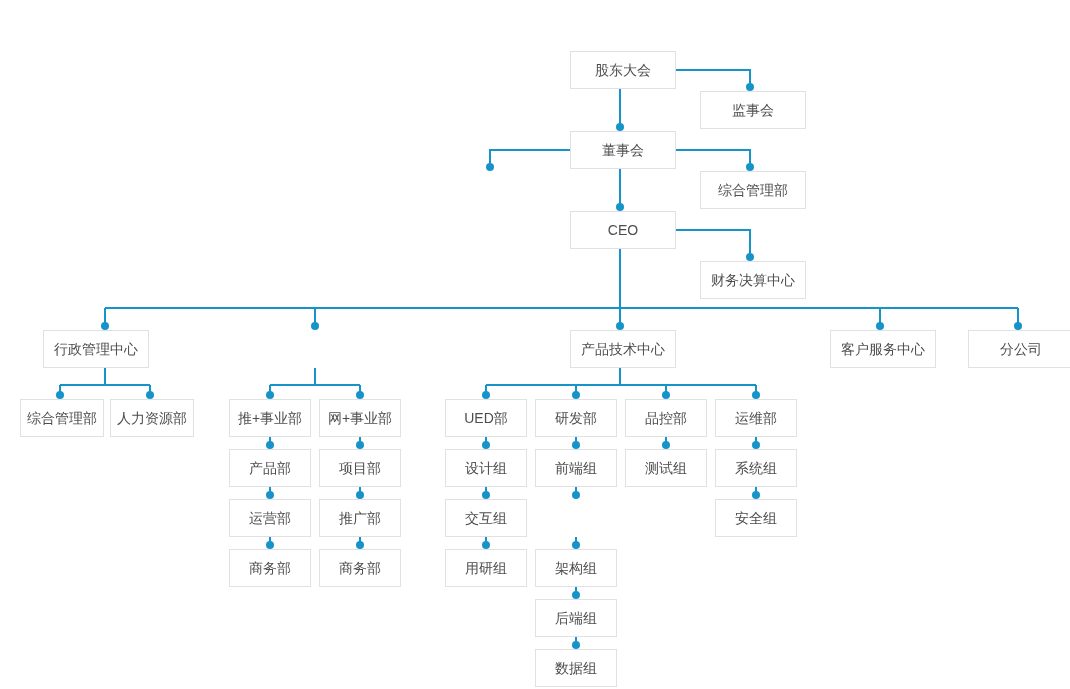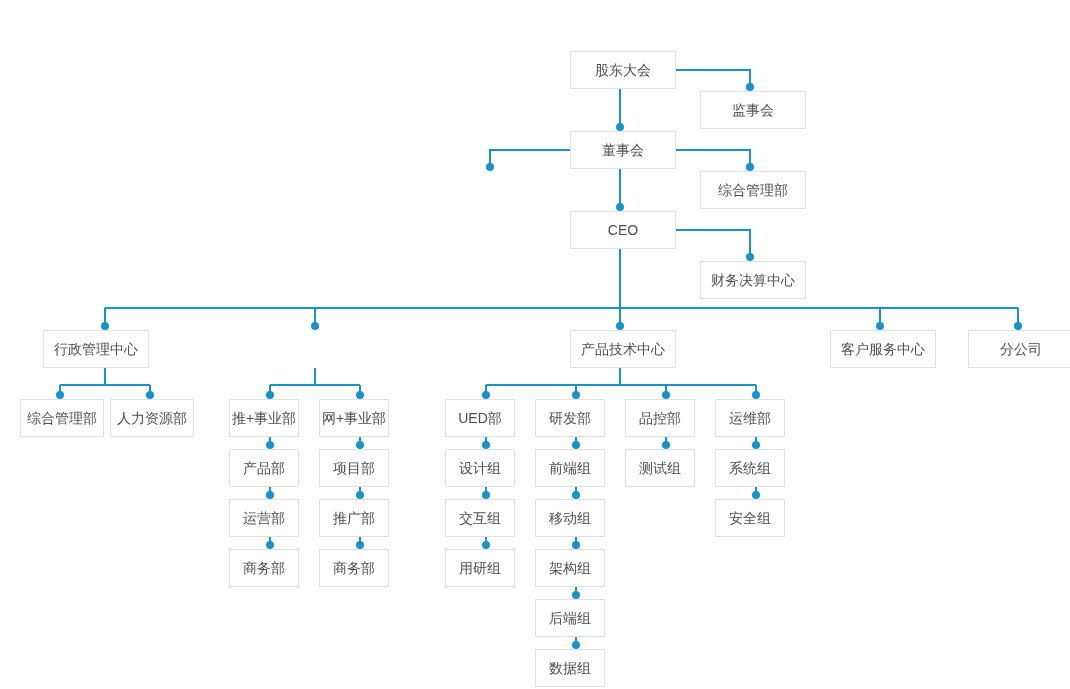--- a/index.html
+++ b/index.html
@@ -26,21 +26,21 @@
     background:#fff;
     border:1px solid var(--node-border);
     color:var(--node-text);
     font-size:14px;
     line-height:36px;
     text-align:center;
     white-space:nowrap;
     overflow:hidden;
   }
   .w100{width:106px;}
-  .w82{width:70px;}
+  .w82{width:82px;}
   .w80{width:84px;}
 </style>
 </head>
 <body>
 
 <div id="canvas">
 
   <svg id="wires" width="1070" height="689" viewBox="0 0 1070 689">
     <g class="lines">
 
@@ -142,21 +142,20 @@
   <div class="node w82" style="left:319px;top:499px">推广部</div>
   <div class="node w82" style="left:319px;top:549px">商务部</div>
 
   <div class="node w82" style="left:445px;top:449px">设计组</div>
   <div class="node w82" style="left:445px;top:399px">UED部</div>
   <div class="node w82" style="left:445px;top:499px">交互组</div>
   <div class="node w82" style="left:445px;top:549px">用研组</div>
 
   <div class="node w82" style="left:535px;top:399px">研发部</div>
   <div class="node w82" style="left:535px;top:449px">前端组</div>
-  <div class="node w82" style="left:535px;top:499px">移动组</div>
   <div class="node w82" style="left:535px;top:549px">架构组</div>
   <div class="node w82" style="left:535px;top:599px">后端组</div>
   <div class="node w82" style="left:535px;top:649px">数据组</div>
 
   <div class="node w82" style="left:625px;top:399px">品控部</div>
   <div class="node w82" style="left:625px;top:449px">测试组</div>
 
   <div class="node w82" style="left:715px;top:399px">运维部</div>
   <div class="node w82" style="left:715px;top:449px">系统组</div>
   <div class="node w82" style="left:715px;top:499px">安全组</div>

